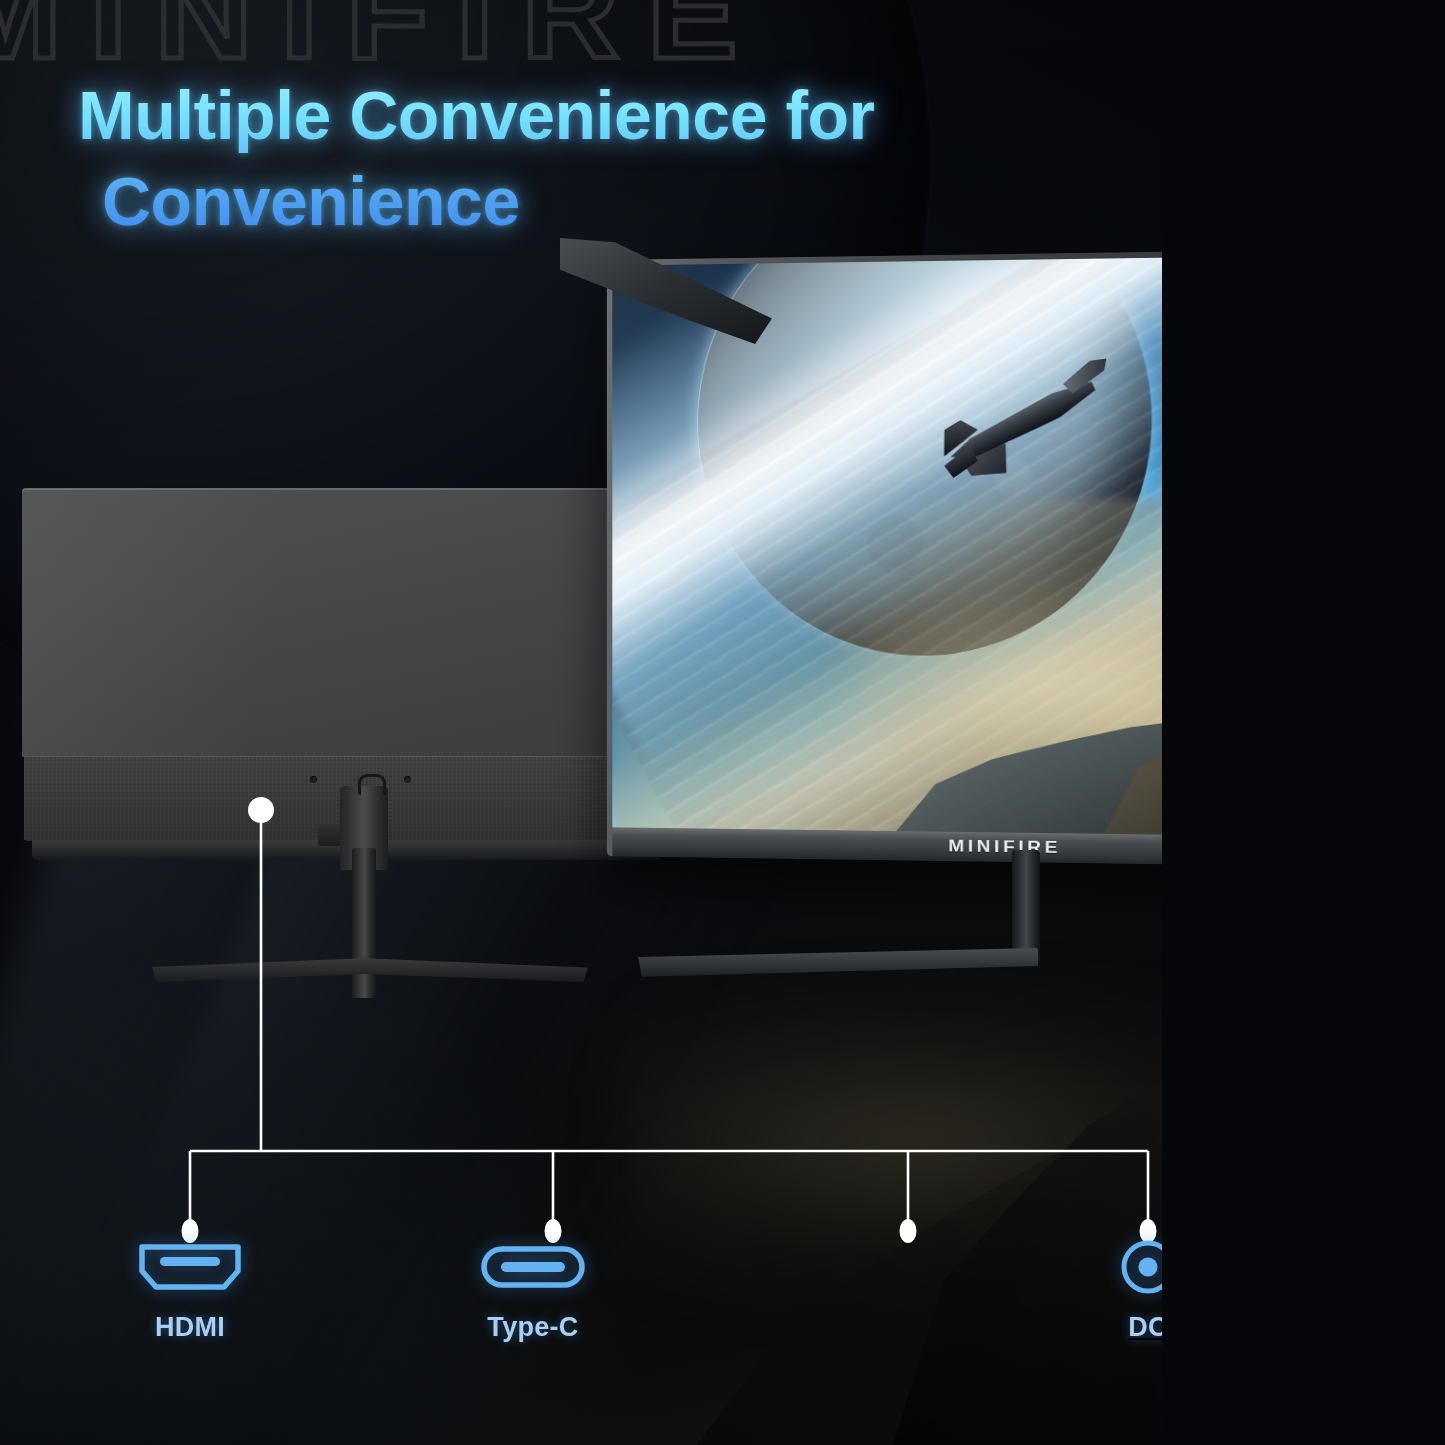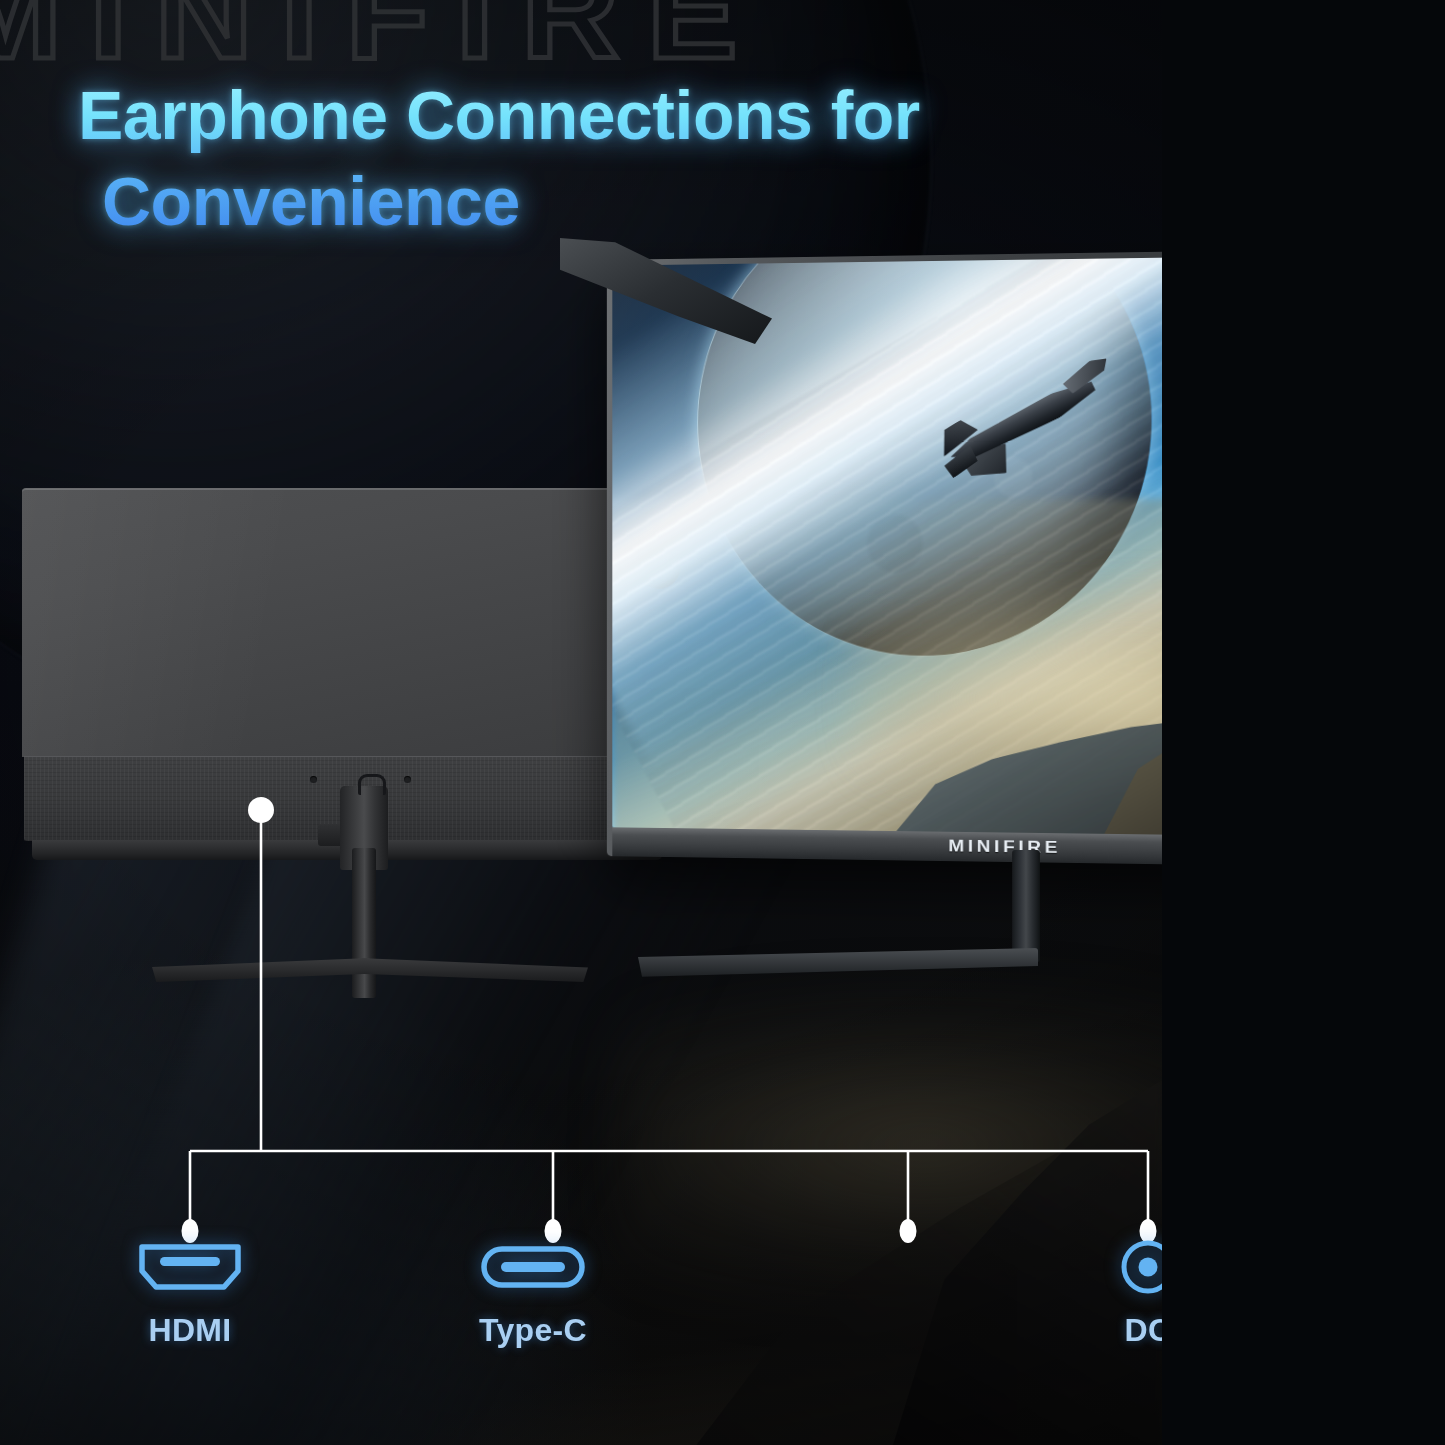--- a/index.html
+++ b/index.html
@@ -275,28 +275,28 @@
     background:linear-gradient(150deg,#4a4e52 0%,#2a2e32 48%,#15181b 100%);
     clip-path:polygon(0% 0%, 26% 4%, 100% 76%, 92% 100%, 56% 74%, 0% 30%);}
 
   
   .callout-svg{position:absolute;left:0;top:0;width:1445px;height:1445px;pointer-events:none;}
 
   .ports{position:absolute;left:0;top:1236px;width:1445px;height:160px;}
   .port{position:absolute;text-align:center;width:220px;}
   .port-icon{height:62px;display:flex;align-items:center;justify-content:center;}
   .port-label{
-    margin-top:14px;font-size:32px;font-weight:700;color:#a9cff2;
+    margin-top:14px;font-size:27px;font-weight:700;color:#a9cff2;
     text-shadow:0 0 10px rgba(70,150,230,.45);
     letter-spacing:.3px;
   }
   .p-hdmi{left:80px;}
   .p-typec{left:423px;}
   .p-jack{left:798px;}
-  .p-dc{left:1038px;}
+  .p-dc{left:1038px;text-decoration:underline;}
 
   .ico{filter:drop-shadow(0 0 8px rgba(64,146,230,.55));}
 </style>
 </head>
 <body>
 
 <div id="stage">
 
   <div class="bg-base"></div>
   <div class="bg-planet"></div>
@@ -304,21 +304,21 @@
   <div class="bg-ridge ridge1"></div>
   <div class="bg-ridge ridge2"></div>
   <div class="bg-haze"></div>
   <div class="bg-ridge ridge3"></div>
   <div class="bg-ridge ridge4"></div>
   <div class="bg-vig"></div>
 
   <div class="watermark">MINIFIRE</div>
 
   <div class="headline">
-    <span>Earphone Connections for</span>
+    <span>Multiple Convenience for</span>
     <span class="l2">Convenience</span>
   </div>
 
   <div class="rear">
     <div class="rear-panel"></div>
     <div class="rear-lower"></div>
     <div class="rear-screw" style="left:288px;top:288px;"></div>
     <div class="rear-screw" style="left:382px;top:288px;"></div>
     <div class="rear-base-strip"></div>
     <div class="rear-vesa"></div>

